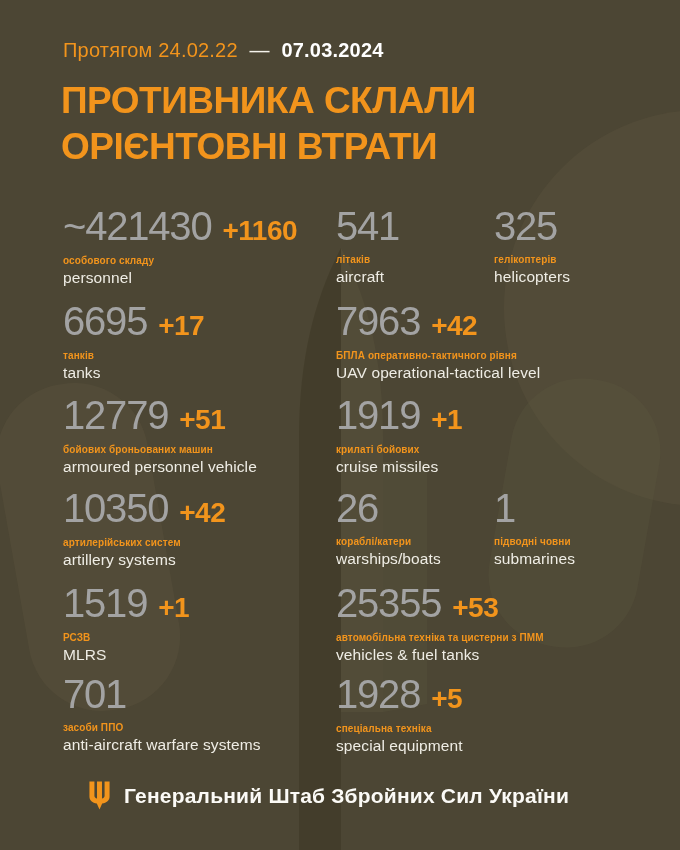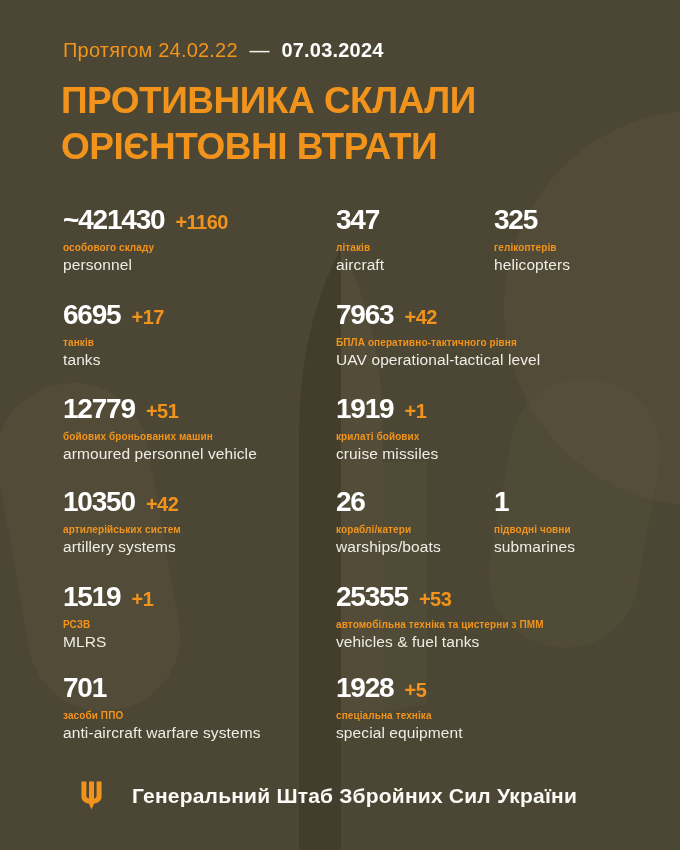--- a/index.html
+++ b/index.html
@@ -21,26 +21,26 @@
     font-size:37px;line-height:46px;font-weight:700;
     color:#F2941C;letter-spacing:-.5px;text-transform:uppercase;white-space:nowrap;
   }
 
   .row{position:absolute;left:0;width:680px;}
   .r1{top:206px}.r2{top:301px}.r3{top:395px}.r4{top:488px}.r5{top:583px}.r6{top:674px}
   .stat{position:absolute;top:0;}
   .c1{left:63px}.c2{left:336px}.c3{left:494px}
 
   .numline{display:flex;align-items:baseline;white-space:nowrap;}
-  .num{font-size:28px;line-height:1;font-weight:700;color:#ffffff;letter-spacing:-1.2px;}
-  .delta{font-size:20px;font-weight:700;color:#F2941C;margin-left:11px;letter-spacing:-.5px;}
+  .num{font-size:40px;line-height:1;font-weight:400;color:#a3a3a3;letter-spacing:-1.2px;}
+  .delta{font-size:28px;font-weight:700;color:#F2941C;margin-left:11px;letter-spacing:-.5px;}
   .luk{margin-top:8px;font-size:10px;font-weight:700;color:#F2941C;letter-spacing:.1px;white-space:nowrap;}
   .len{margin-top:3px;font-size:15.5px;font-weight:400;color:#EFEDE5;letter-spacing:.1px;white-space:nowrap;}
 
-  .footer{position:absolute;left:80px;top:781px;display:flex;align-items:center;gap:29px;text-align:right;}
+  .footer{position:absolute;left:88px;top:781px;display:flex;align-items:center;gap:13px;text-align:right;}
   .footer .org{font-size:21px;font-weight:700;color:#FBFAF6;letter-spacing:.2px;white-space:nowrap;}
   .trident{display:block;}
 </style>
 </head>
 <body>
 
 <div class="canvas">
 
   <svg class="bg" width="680" height="850" viewBox="0 0 680 850" aria-hidden="true">
     <circle cx="702" cy="308" r="198" fill="#5F5840" opacity="0.32"></circle>
@@ -66,21 +66,21 @@
     <div class="stat c1">
       <div class="numline">
         <span class="num">~421430</span>
         <span class="delta">+1160</span>
       </div>
       <div class="luk">особового складу</div>
       <div class="len">personnel</div>
     </div>
     <div class="stat c2">
       <div class="numline">
-        <span class="num">347</span>
+        <span class="num">541</span>
         <span class="delta"></span>
       </div>
       <div class="luk">літаків</div>
       <div class="len">aircraft</div>
     </div>
     <div class="stat c3">
       <div class="numline">
         <span class="num">325</span>
         <span class="delta"></span>
       </div>

